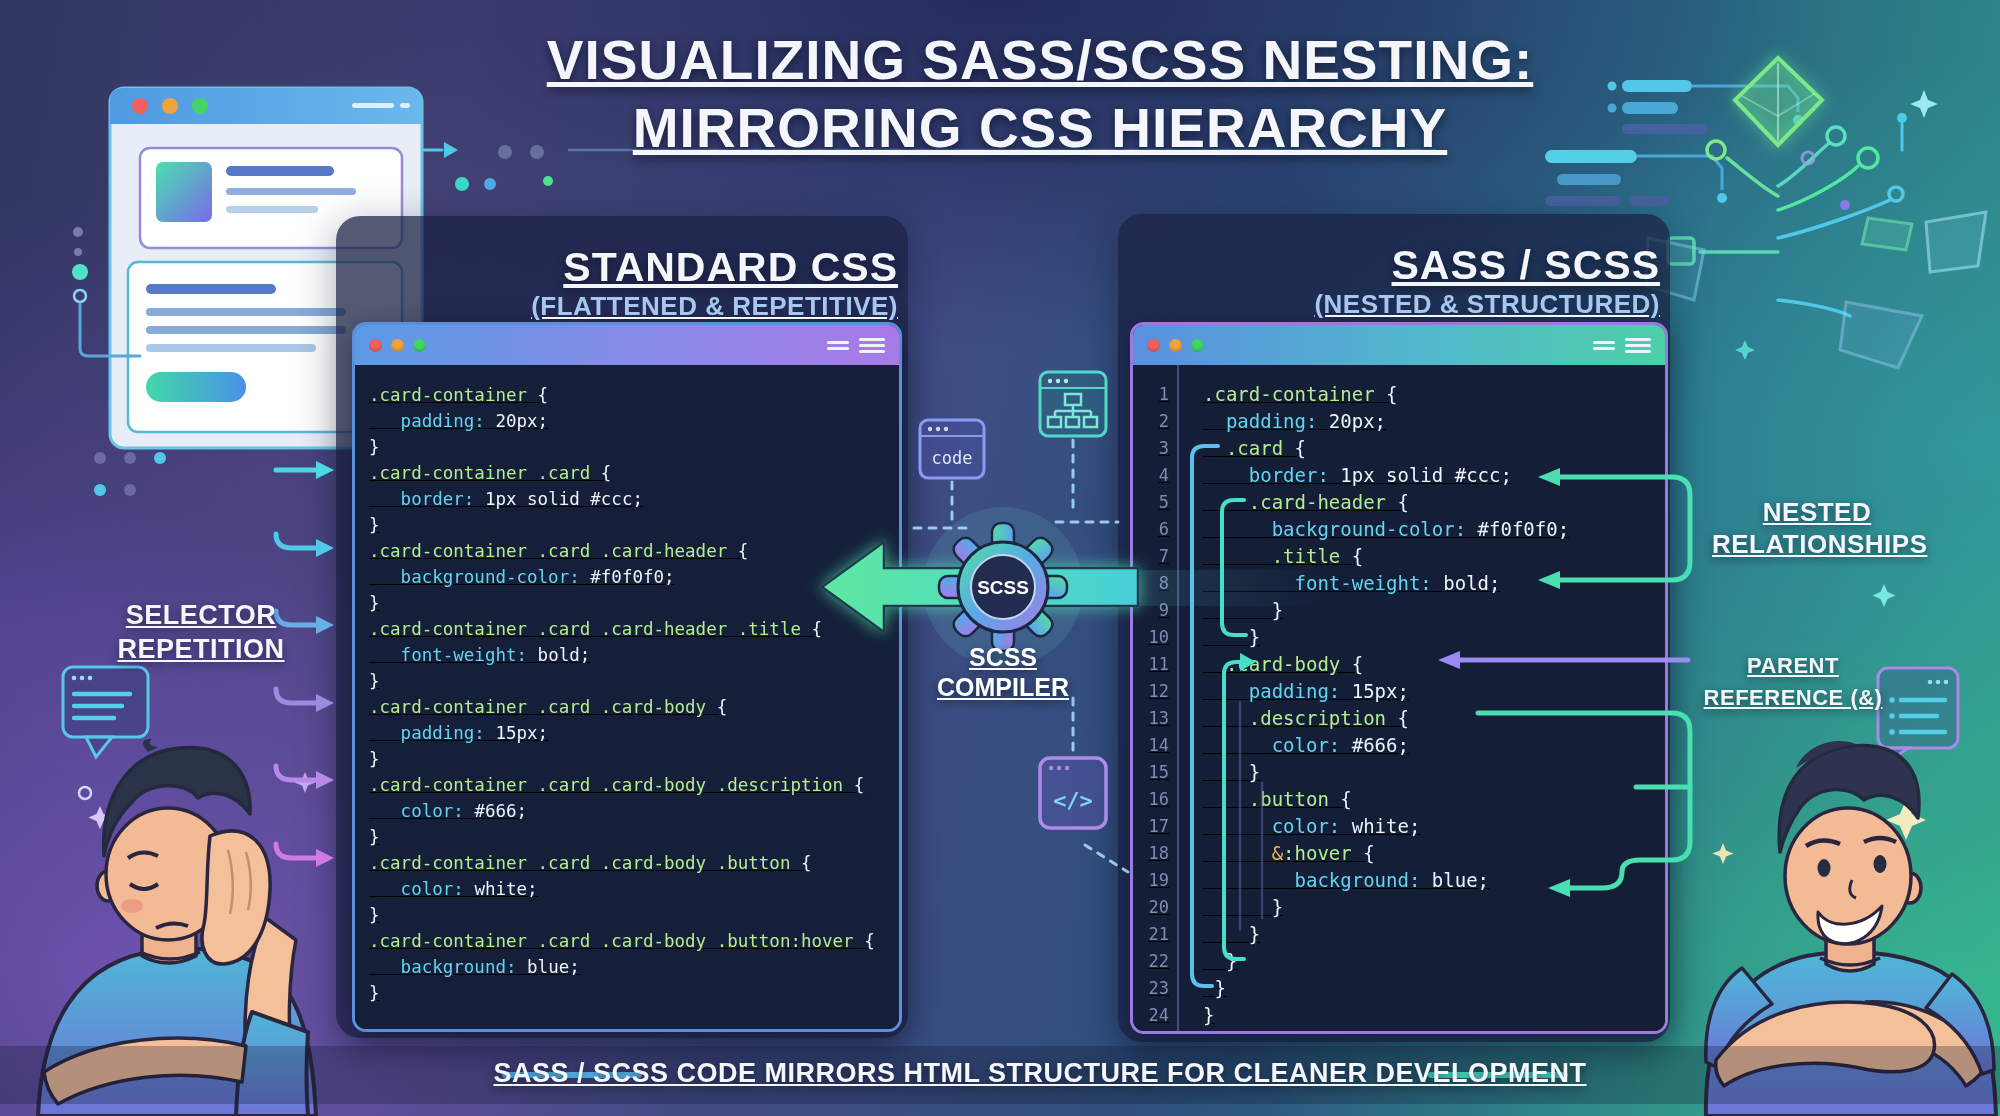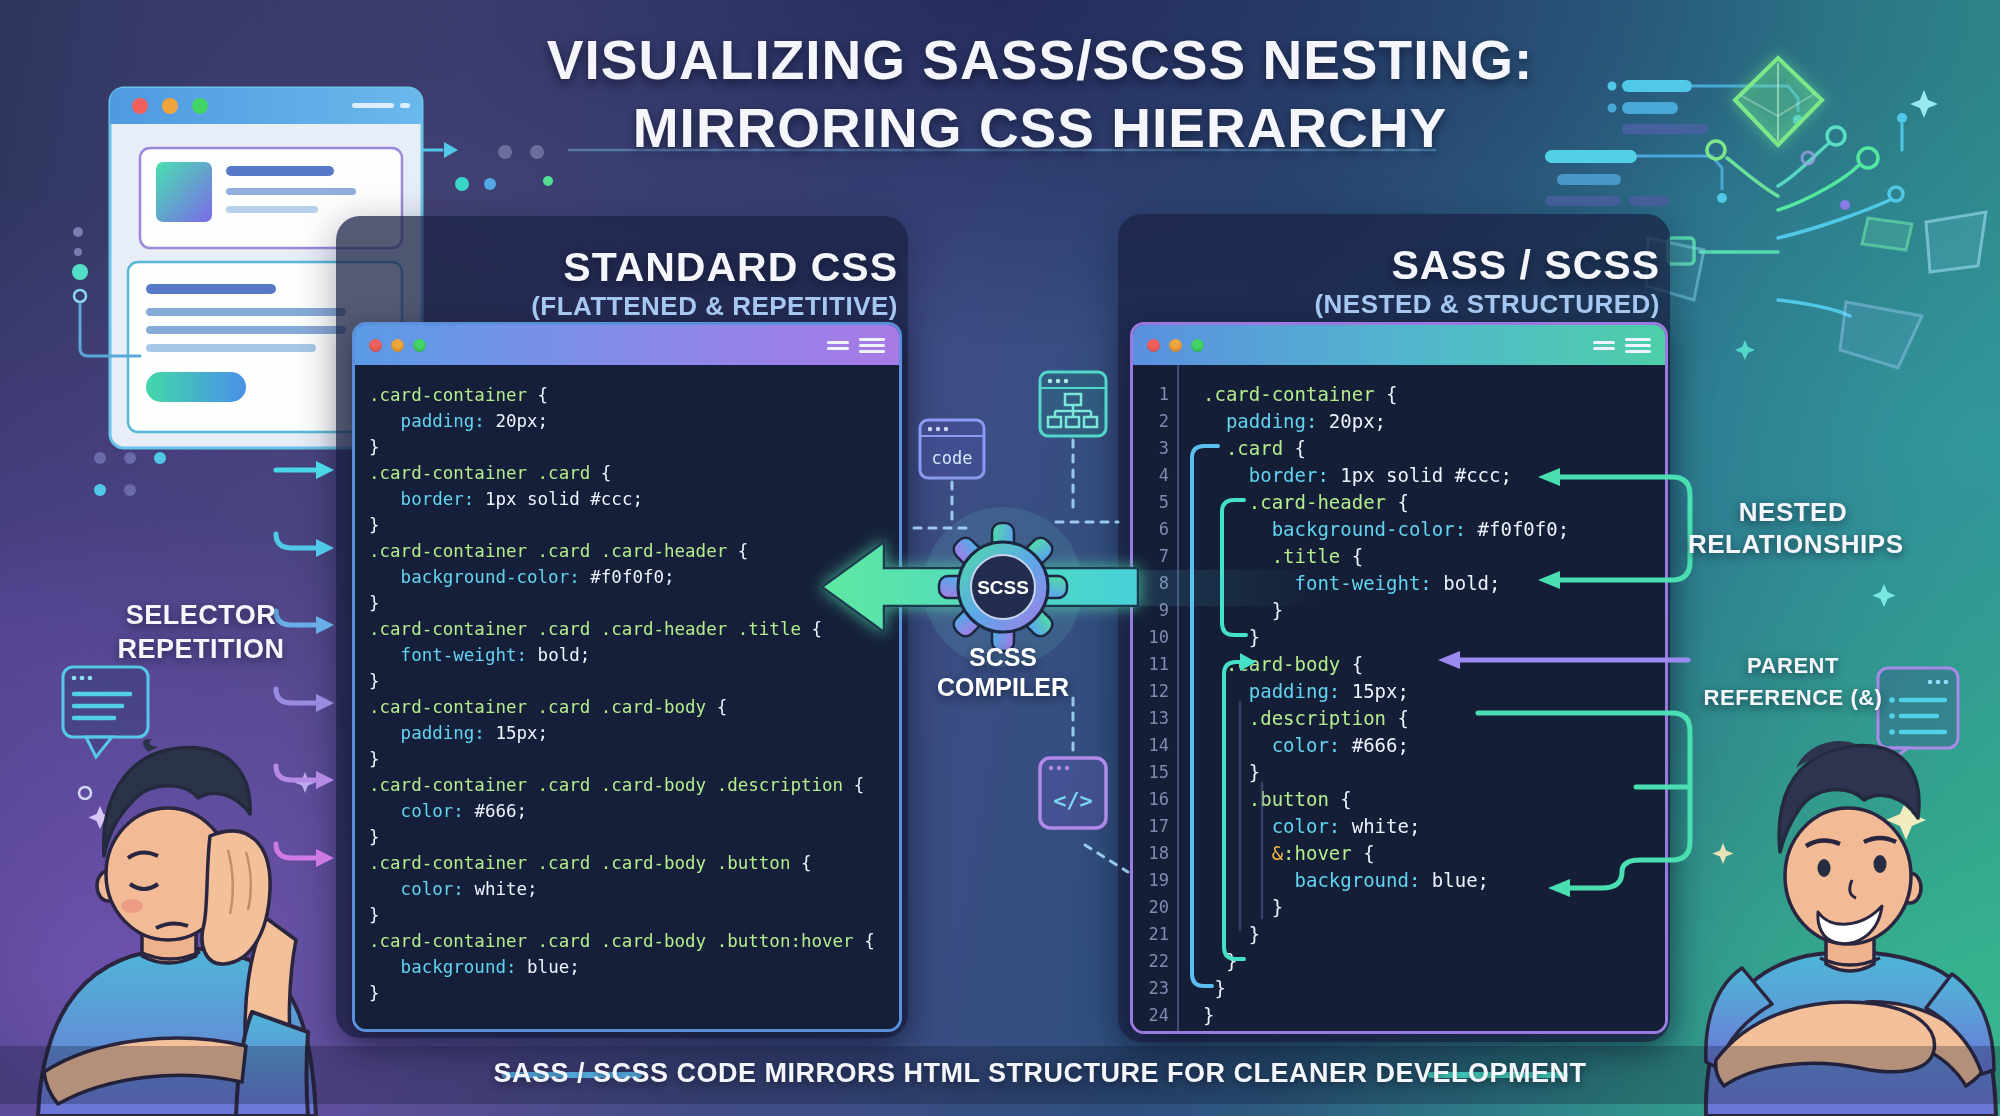--- a/index.html
+++ b/index.html
@@ -7,21 +7,21 @@
     position:relative;width:2000px;height:1116px;overflow:hidden;
     font-family:"Liberation Sans",sans-serif;
     background:
       radial-gradient(1000px 750px at 6% 88%, rgba(148,98,225,0.55), transparent 62%),
       radial-gradient(900px 700px at 0% 55%, rgba(120,80,200,0.35), transparent 60%),
       radial-gradient(1100px 850px at 97% 92%, rgba(62,215,150,0.55), transparent 62%),
       radial-gradient(900px 600px at 98% 40%, rgba(55,170,180,0.45), transparent 65%),
       radial-gradient(1200px 500px at 50% 0%, rgba(28,34,78,0.75), transparent 70%),
       linear-gradient(100deg,#2f355f 0%,#474579 22%,#3f4d85 45%,#2f4f7d 60%,#2a6a85 78%,#2f9488 100%);
   }
-  .abs{position:absolute;}
+  .abs{position:absolute;text-decoration:underline;}
   svg.layer{position:absolute;left:0;top:0;pointer-events:none;}
 
   
   #title{left:420px;top:26px;width:1240px;text-align:center;color:#f4f6fb;
     font-weight:800;font-size:55px;line-height:68px;letter-spacing:1px;
     text-shadow:0 4px 10px rgba(8,12,30,.6);z-index:6;}
 
   
   .group-panel{background:rgba(25,33,68,.74);border-radius:24px;
     box-shadow:0 10px 40px rgba(10,15,35,.35);z-index:2;}
@@ -57,21 +57,21 @@
     color:#808bb0;font-size:17px;border-right:2px solid #404e78;}
   #gutter-right .cl{height:27px;line-height:27px;}
   #code-right{padding:16px 0 0 24px;font-size:19px;flex:1;}
   #code-right .cl{height:27px;line-height:27px;white-space:pre;}
   .sel{color:#b4ed8e;text-align:center;} .prop{color:#62d4f0;} .val{color:#eef3fb;} .pun{color:#eef3fb;} .amp{color:#f2b544;}
 
   
   .side-label{color:#f4f6fb;font-weight:800;text-align:center;z-index:6;
     text-shadow:0 3px 8px rgba(8,12,30,.55);letter-spacing:.5px;}
   #label-selector{left:86px;top:598px;width:230px;font-size:27px;line-height:34px;}
-  #label-nested{left:1688px;top:496px;width:210px;font-size:26px;line-height:32px;}
+  #label-nested{left:1688px;top:496px;width:210px;font-size:26px;line-height:32px;padding-left:24px;}
   #label-parent{left:1668px;top:650px;width:250px;font-size:22px;line-height:32px;}
   #label-compiler{left:908px;top:642px;width:190px;font-size:25px;line-height:30px;
     color:#fff;font-weight:800;text-align:center;z-index:6;text-shadow:0 3px 8px rgba(8,12,30,.6);}
 
   
   #footer-band{left:0;top:1046px;width:2000px;height:58px;background:rgba(16,22,44,.28);z-index:5;}
   #footer-text{left:80px;top:1058px;width:1920px;text-align:center;color:#f4f6fb;
     font-size:27px;font-weight:700;letter-spacing:.5px;z-index:6;text-shadow:0 3px 8px rgba(8,12,30,.6);}
   .fline{height:6px;border-radius:3px;z-index:6;}
   #fline-l{left:502px;top:1072px;width:140px;background:#57b2e8;}

